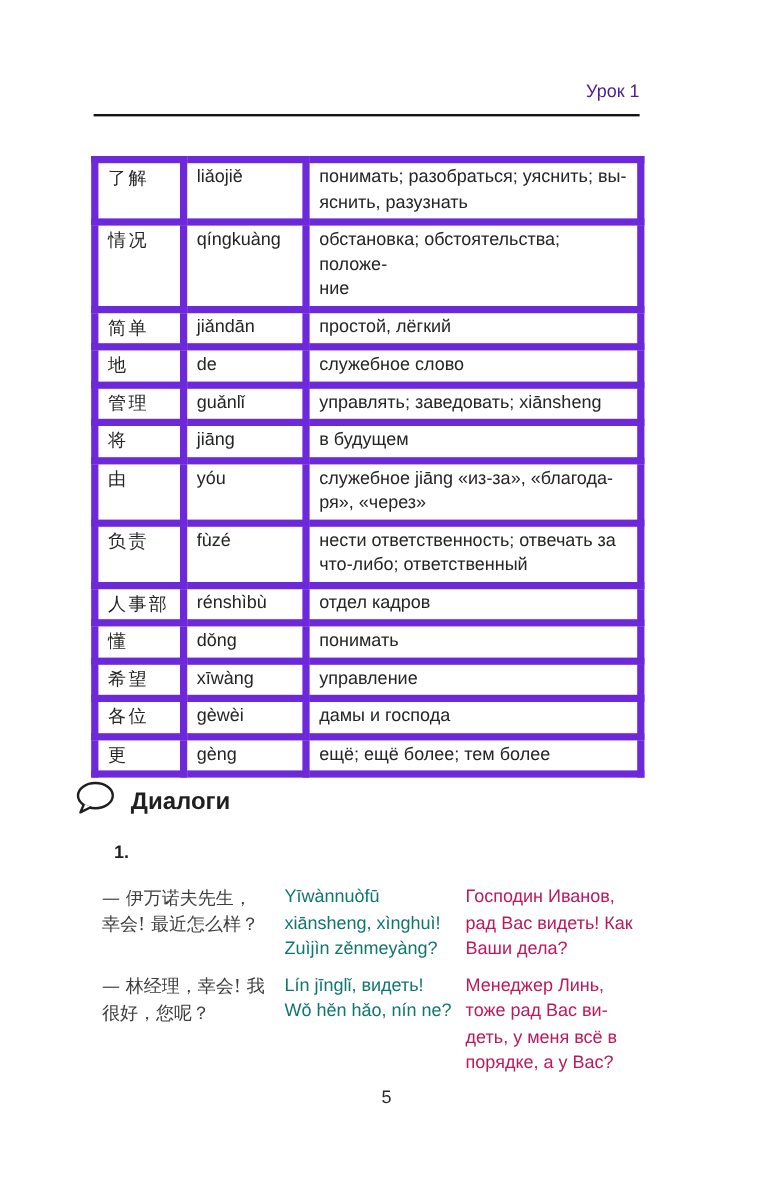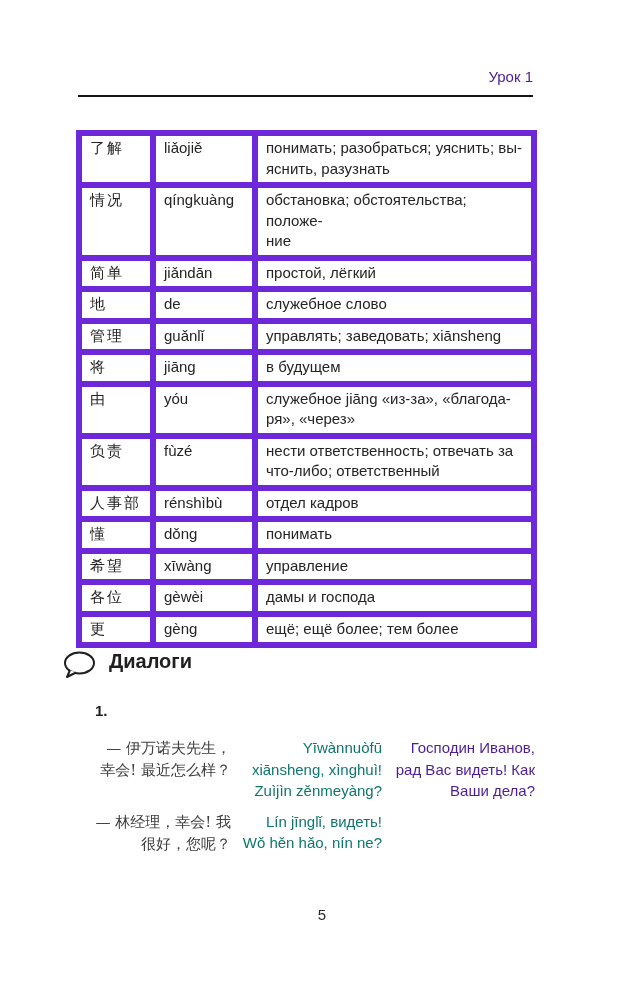--- a/index.html
+++ b/index.html
@@ -35,48 +35,48 @@
     color: #242424;
   }
   td.hanzi {
     font-family: "DejaVu Serif", serif;
     color: #3d3d3d; letter-spacing: 2px; font-size: 15px;
   }
   td.pinyin { color: #242424; }
 
   .dialog-heading {
     position: absolute; top: 650px; left: 62px;
-    display: flex; align-items: flex-start; gap: 13px;
+    display: flex; align-items: flex-end; gap: 13px;
   }
   .dialog-heading .bubble { width: 34px; height: 30px; }
   .dialog-heading .title {
     font-size: 20px; font-weight: bold; color: #1f1f1f;
   }
 
   .dialog-number {
     position: absolute; top: 702px; left: 95px;
     font-size: 15px; font-weight: bold; color: #1f1f1f;
   }
 
   .dialog-block {
     position: absolute; top: 737px; left: 85px; width: 450px;
   }
-  .exchange { display: flex; margin-bottom: 9px; text-align: right; }
+  .exchange { display: flex; margin-bottom: 9px; }
   .exchange .zh {
     width: 152px; font-family: "DejaVu Serif", serif;
     font-size: 15px; line-height: 22px; color: #3d3d3d;
     white-space: pre-line; padding-right: 6px;
   }
   .exchange .py {
     width: 151px; font-size: 15px; line-height: 21.5px;
     color: #0f766e; white-space: pre-line; padding-right: 6px;
   }
   .exchange .ru {
     width: 147px; font-size: 15px; line-height: 21.5px;
-    color: #4c1d95; white-space: pre-line;
+    color: #be185d; white-space: pre-line;
   }
 
   .page-number {
     position: absolute; top: 906px; left: 0; width: 644px;
     text-align: center; font-size: 15px; color: #2a2a2a;
   }
 </style>
 </head>
 <body>
 
@@ -185,18 +185,22 @@
 Zuìjìn zěnmeyàng?</div>
       <div class="ru">Господин Иванов,
 рад Вас видеть! Как
 Ваши дела?</div>
     </div>
     <div class="exchange">
       <div class="zh">— 林经理，幸会! 我
 很好，您呢？</div>
       <div class="py">Lín jīnglǐ, видеть!
 Wǒ hěn hǎo, nín ne?</div>
+      <div class="ru">Менеджер Линь,
+тоже рад Вас ви-
+деть, у меня всё в
+порядке, а у Вас?</div>
     </div>
   </div>
 
   <div class="page-number">5</div>
 
 </div>
 
 </body></html>

